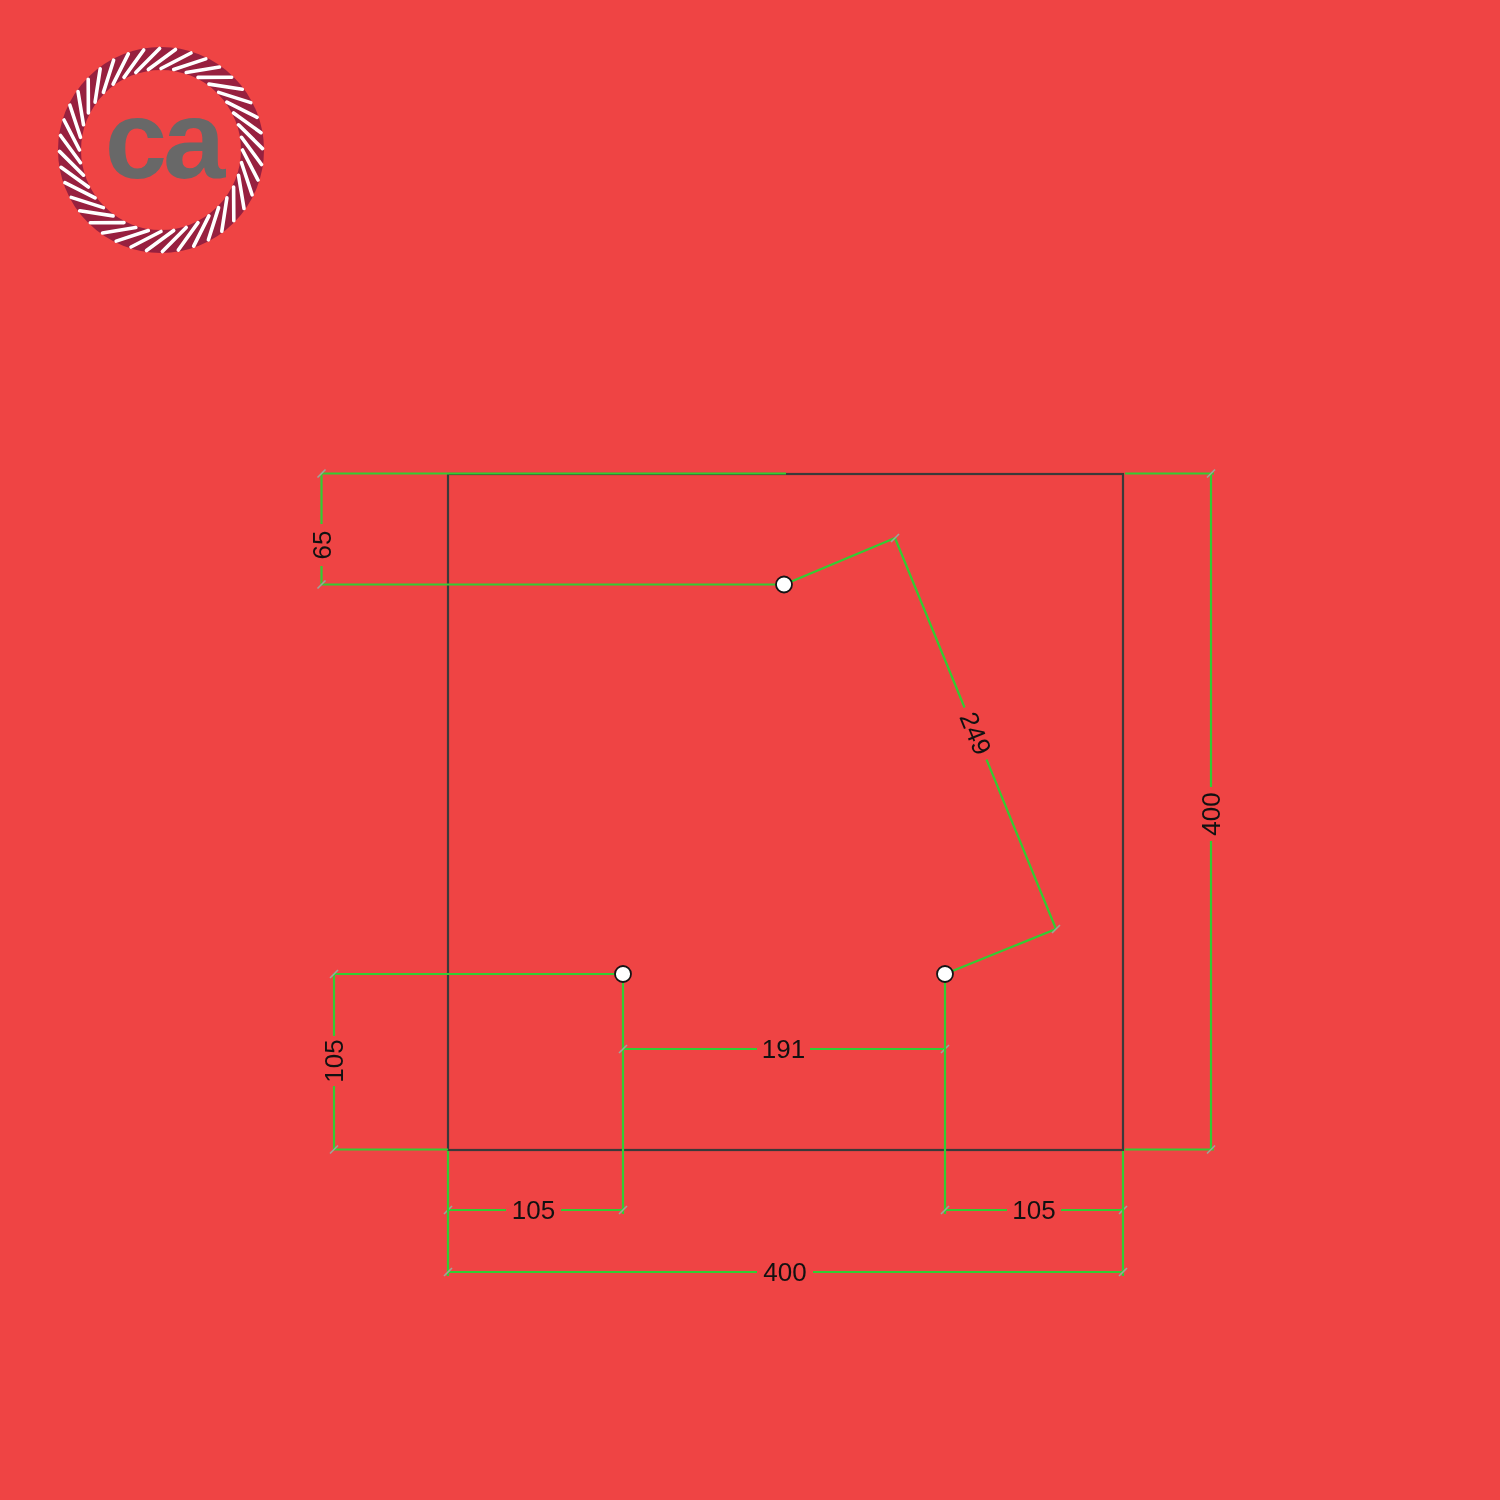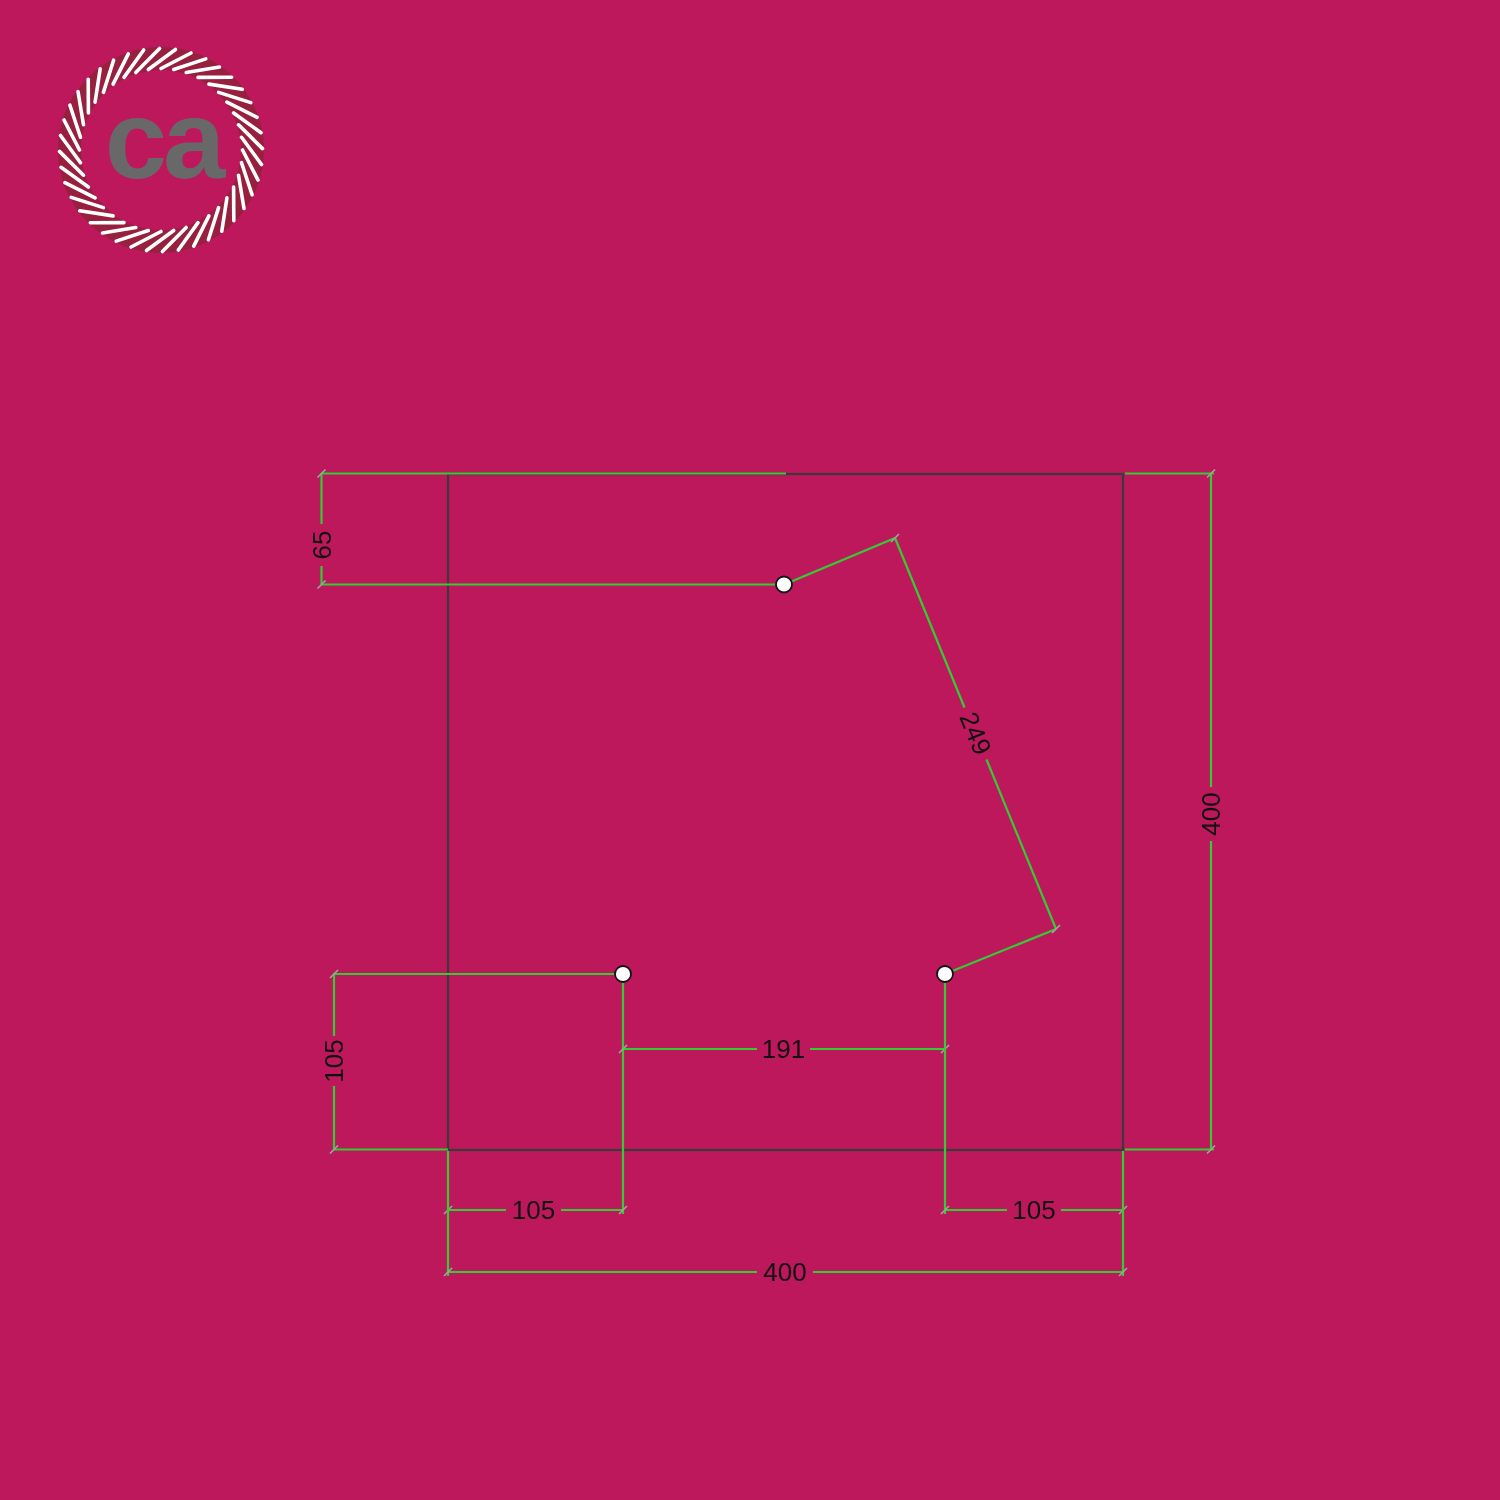--- a/index.html
+++ b/index.html
@@ -1,16 +1,16 @@
 <!DOCTYPE html>
 <html style="--dimension-green: #33cc33; --outline-dark: #3a3a3a; --tick-gray: #9aa89a; --dim-text: #111111; --rope-maroon: #97203f; --logo-text-gray: #686868;"><head>
 <meta charset="utf-8">
 <style>
   html,body{margin:0;padding:0;background:#fff;}
-  .canvas{position:relative;width:1500px;height:1500px;background:#be185d;overflow:hidden;
+  .canvas{position:relative;width:1500px;height:1500px;background:#ef4444;overflow:hidden;
           font-family:"Liberation Sans", sans-serif;}
   svg text{font-family:"Liberation Sans", sans-serif;}
   .outline{stroke:var(--outline-dark);stroke-width:2.2;fill:none;}
   .green{stroke:var(--dimension-green);stroke-width:2.2;fill:none;}
   .tick{stroke:var(--tick-gray);stroke-width:1.6;}
   .hole{fill:#fff;stroke:#141414;stroke-width:1.8;}
   .dimtext{fill:var(--dim-text);font-size:26px;text-anchor:middle;}
   .logotext{fill:var(--logo-text-gray);font-size:112px;font-weight:bold;letter-spacing:-4px;text-anchor:middle;}
   .rope{stroke:var(--rope-maroon);fill:none;}
 </style>

